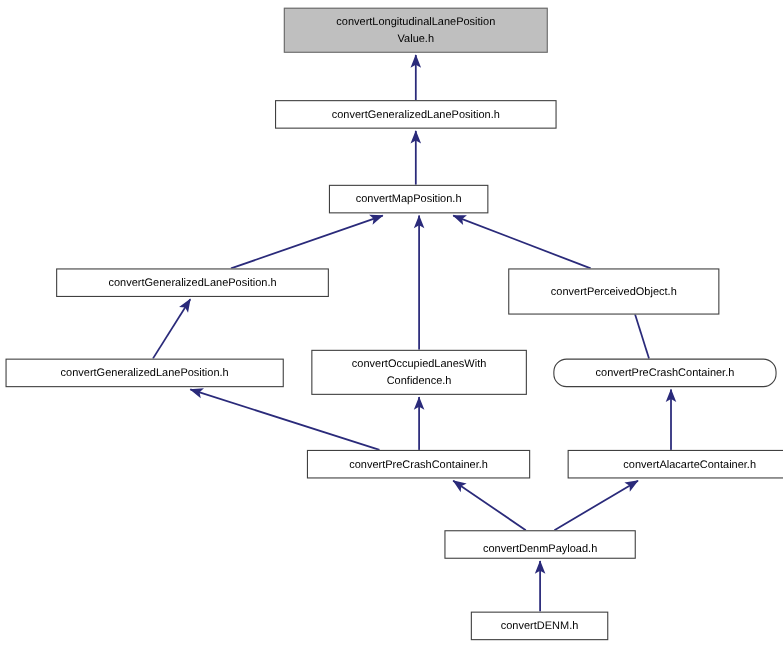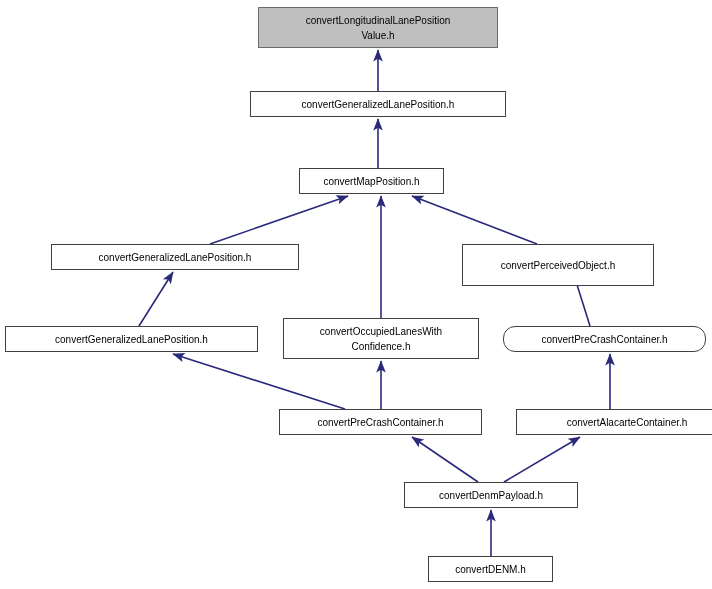--- a/index.html
+++ b/index.html
@@ -84,17 +84,17 @@
       <div class="node" style="left: 250px; top: 91px; width: 256px; height: 26px;"><span class="node-label">convertGeneralizedLanePosition.h</span></div>
       <div class="node" style="left: 299px; top: 168px; width: 145px; height: 26px; align-items: center;"><span class="node-label">convertMapPosition.h</span></div>
       <div class="node" style="left: 51px; top: 244px; width: 248px; height: 26px;"><span class="node-label">convertGeneralizedLanePosition.h</span></div>
       <div class="node" style="left: 462px; top: 244px; width: 192px; height: 42px;"><span class="node-label">convertPerceivedObject.h</span></div>
       <div class="node" style="left: 5px; top: 326px; width: 253px; height: 26px;"><span class="node-label">convertGeneralizedLanePosition.h</span></div>
       <div class="node" style="left: 283px; top: 318px; width: 196px; height: 41px; text-align: center;"><span class="node-label">convertOccupiedLanesWith
 Confidence.h</span></div>
       <div class="node" style="left: 503px; top: 326px; width: 203px; height: 26px; border-radius: 12px;"><span class="node-label">convertPreCrashContainer.h</span></div>
       <div class="node" style="left: 279px; top: 409px; width: 203px; height: 26px;"><span class="node-label">convertPreCrashContainer.h</span></div>
       <div class="node" style="left: 504px; top: 409px; width: 222px; height: 26px; margin-left: 12px;"><span class="node-label">convertAlacarteContainer.h</span></div>
-      <div class="node" style="left: 404px; top: 482px; width: 174px; height: 26px;"><span class="node-label">convertDenmPayload.h</span></div>
+      <div class="node" style="left: 404px; top: 482px; width: 174px; height: 26px; align-items: flex-end;"><span class="node-label">convertDenmPayload.h</span></div>
       <div class="node" style="left: 428px; top: 556px; width: 125px; height: 26px;"><span class="node-label">convertDENM.h</span></div>
     </div>
 
 </div>
 
 </body></html>

